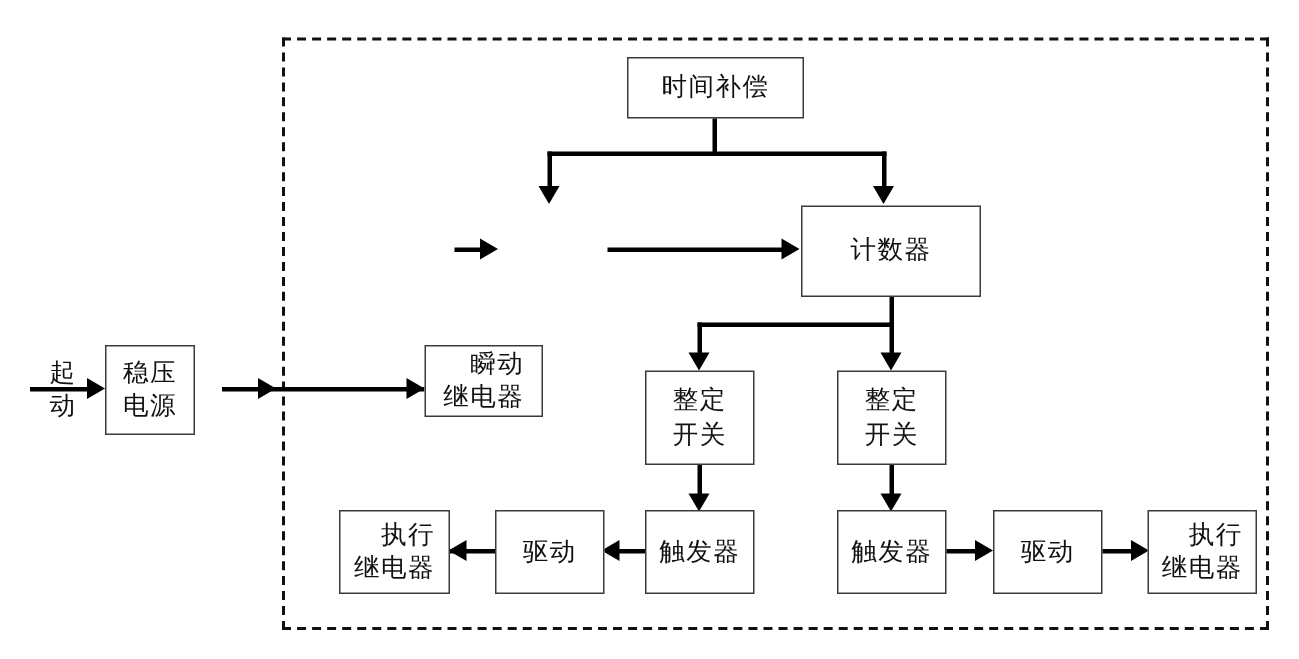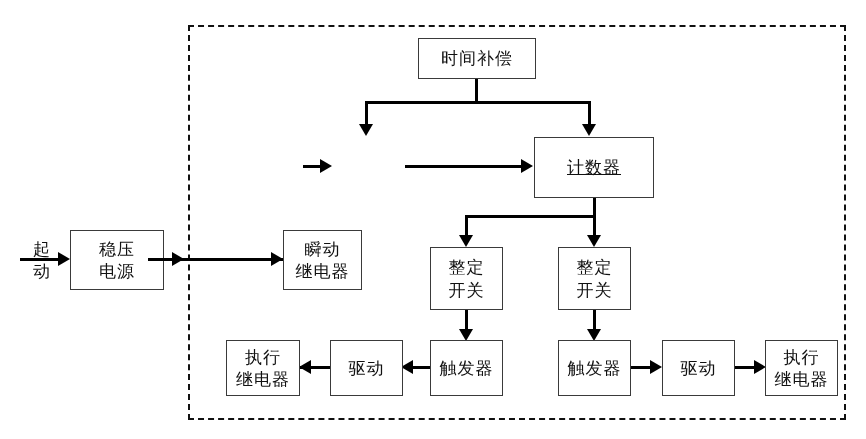--- a/index.html
+++ b/index.html
@@ -21,21 +21,21 @@
     background:#ffffff;
     display:flex;
     flex-direction:column;
     align-items:center;
     justify-content:center;
     color:#111111;
     font-size:17px;
     line-height:1.32;
     letter-spacing:1px;
     white-space:pre-line;
-    text-align:center;
+    text-align:right;
     font-family:"DejaVu Sans","Liberation Sans",sans-serif;
   }
 
   
   .freelabel{
     position:absolute;
     color:#111111;
     font-size:17px;
     line-height:1.32;
     letter-spacing:1px;
@@ -59,28 +59,28 @@
 <div id="stage">
 
   <div class="enclosure" style="left:188px;top:25px;width:658px;height:395px;"></div>
 
   <div class="freelabel" style="left:22px;top:238px;width:40px;">起
 动</div>
 
   <div class="hline" style="left:20px;top:258px;width:40px;"></div>
   <div class="arrow right" style="left:58px;top:252px;"></div>
 
-  <div class="node" style="left:70px;top:230px;width:94px;height:60px;">稳压
+  <div class="node" style="left:70px;top:230px;width:60px;height:60px;">稳压
 电源</div>
 
   <div class="hline" style="left:148px;top:258px;width:135px;"></div>
   <div class="arrow right" style="left:172px;top:252px;"></div>
   <div class="arrow right" style="left:271px;top:252px;"></div>
 
-  <div class="node" style="left:283px;top:230px;width:79px;height:60px;">瞬动
+  <div class="node" style="left:283px;top:230px;width:79px;height:48px;">瞬动
 继电器</div>
 
   <div class="node" style="left:418px;top:38px;width:118px;height:41px;">时间补偿</div>
 
   <div class="vline" style="left:475px;top:79px;height:25px;"></div>
 
   <div class="hline" style="left:365px;top:101px;width:226px;"></div>
 
   <div class="vline" style="left:365px;top:101px;height:24px;"></div>
   <div class="arrow down" style="left:359px;top:124px;"></div>
@@ -89,21 +89,21 @@
   <div class="arrow down" style="left:582px;top:124px;"></div>
 
 
   <div class="hline" style="left:303px;top:165px;width:20px;"></div>
   <div class="arrow right" style="left:320px;top:159px;"></div>
 
 
   <div class="hline" style="left:405px;top:165px;width:117px;"></div>
   <div class="arrow right" style="left:521px;top:159px;"></div>
 
-  <div class="node" style="left:534px;top:137px;width:120px;height:61px;text-decoration:underline;">计数器</div>
+  <div class="node" style="left:534px;top:137px;width:120px;height:61px;">计数器</div>
 
   <div class="vline" style="left:593px;top:198px;height:20px;"></div>
   <div class="hline" style="left:465px;top:215px;width:131px;"></div>
   <div class="vline" style="left:465px;top:215px;height:22px;"></div>
   <div class="arrow down" style="left:459px;top:235px;"></div>
   <div class="vline" style="left:593px;top:215px;height:22px;"></div>
   <div class="arrow down" style="left:587px;top:235px;"></div>
 
   <div class="node" style="left:430px;top:247px;width:73px;height:63px;">整定
 开关</div>

